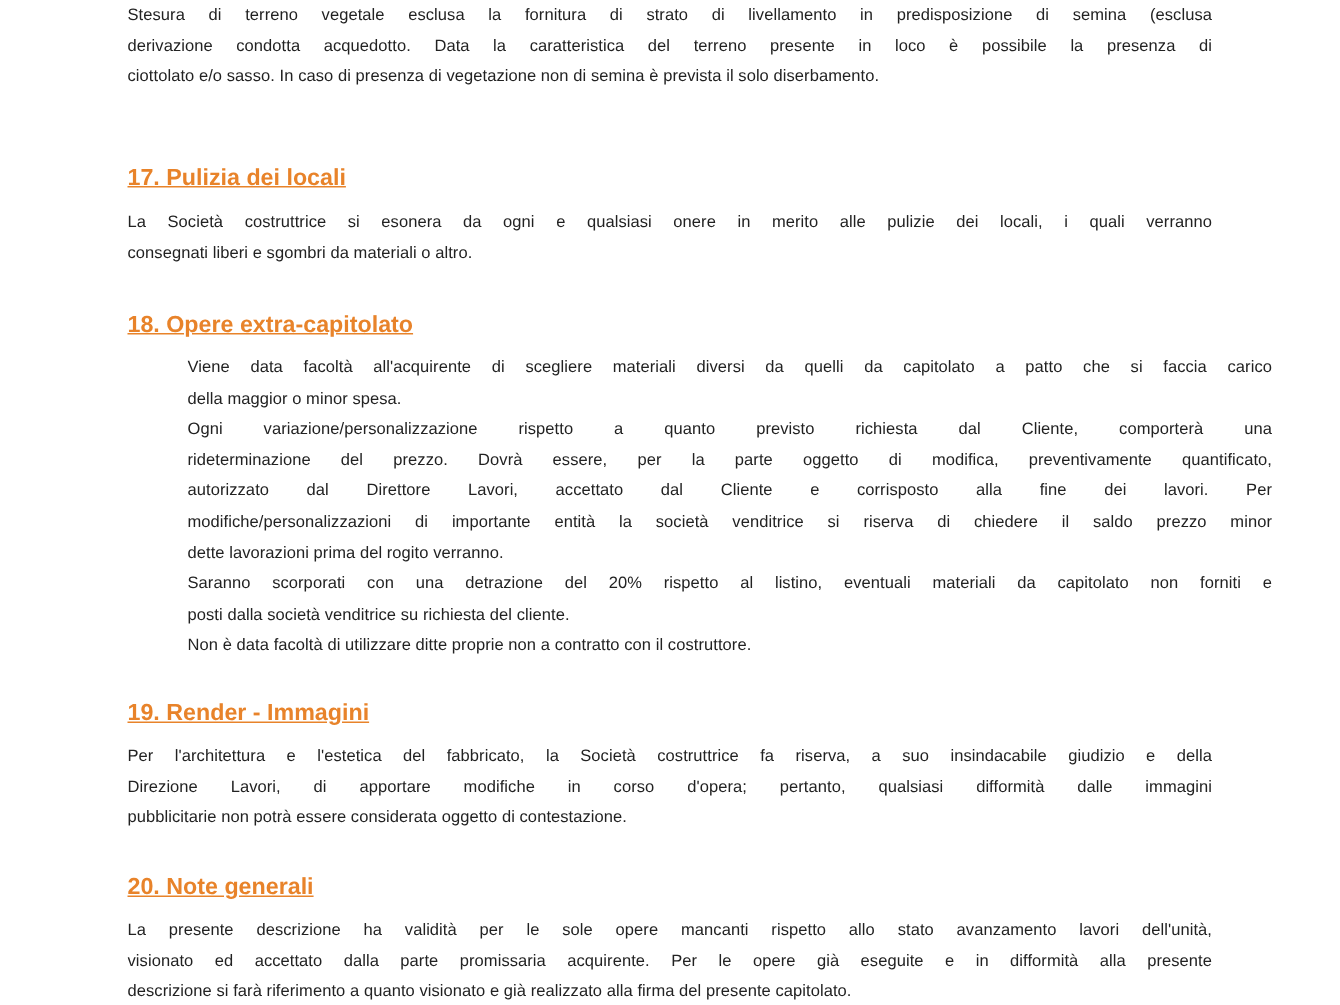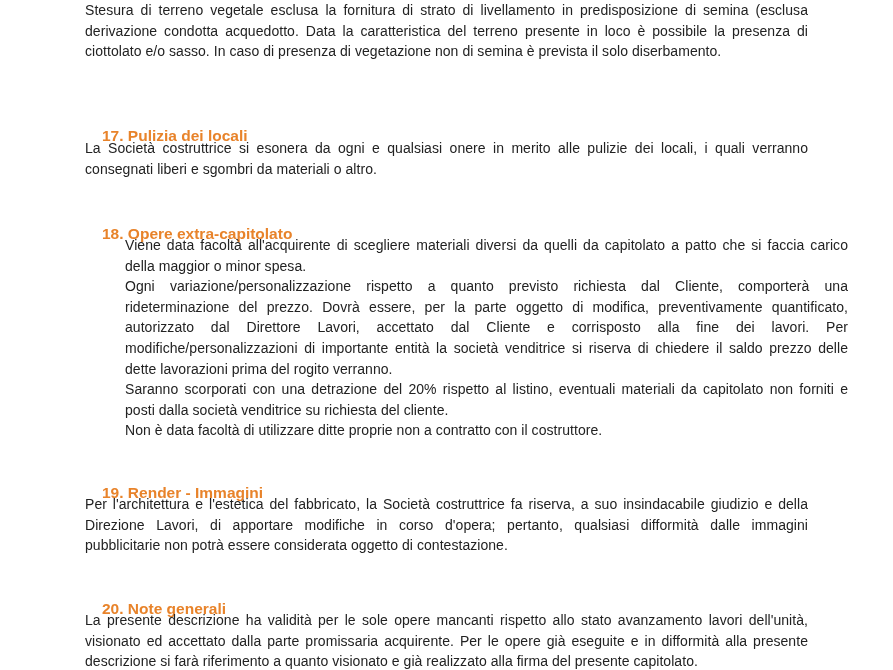--- a/index.html
+++ b/index.html
@@ -15,21 +15,21 @@
       font-family: "Liberation Sans", "DejaVu Sans", sans-serif;
       color: #222222;
     }
     .page {
       position: absolute;
       left: 85px;
       top: 0;
       width: 723px;
     }
     .para {
-      font-size: 14px;
+      font-size: 11px;
       line-height: 20.6px;
       text-align: justify;
       margin: 0;
       letter-spacing: 0.05px;
     }
     .line {
       display: block;
       text-align: justify;
       text-align-last: justify;
       white-space: nowrap;
@@ -37,22 +37,23 @@
     }
     .line.last {
       text-align-last: left;
     }
     .heading {
       position: absolute;
       left: 0;
       font-size: 15.5px;
       font-weight: bold;
       color: #E8832A;
-      margin: 17px;
+      margin: 0;
       line-height: 20px;
+      text-decoration: underline;
     }
     .block {
       position: absolute;
       left: 0;
       width: 723px;
     }
   </style>
 </head>
 <body>
 
@@ -75,21 +76,21 @@
   </div>
 
   <h2 class="heading" style="top:207px;">18. Opere extra-capitolato</h2>
   <div class="block" style="top:235px;margin-left:40px;">
     <div class="para">
       <span class="line">Viene data facoltà all'acquirente di scegliere materiali diversi da quelli da capitolato a patto che si faccia carico</span>
       <span class="line last">della maggior o minor spesa.</span>
       <span class="line">Ogni variazione/personalizzazione rispetto a quanto previsto richiesta dal Cliente, comporterà una</span>
       <span class="line">rideterminazione del prezzo. Dovrà essere, per la parte oggetto di modifica, preventivamente quantificato,</span>
       <span class="line">autorizzato dal Direttore Lavori, accettato dal Cliente e corrisposto alla fine dei lavori. Per</span>
-      <span class="line">modifiche/personalizzazioni di importante entità la società venditrice si riserva di chiedere il saldo prezzo delle</span>
+      <span class="line">modifiche/personalizzazioni di importante entità la società venditrice si riserva di chiedere il saldo prezzo minor</span>
       <span class="line last">dette lavorazioni prima del rogito verranno.</span>
       <span class="line">Saranno scorporati con una detrazione del 20% rispetto al listino, eventuali materiali da capitolato non forniti e</span>
       <span class="line last">posti dalla società venditrice su richiesta del cliente.</span>
       <span class="line last">Non è data facoltà di utilizzare ditte proprie non a contratto con il costruttore.</span>
     </div>
   </div>
 
   <h2 class="heading" style="top:466px;">19. Render - Immagini</h2>
   <div class="block" style="top:494px;">
     <div class="para">

